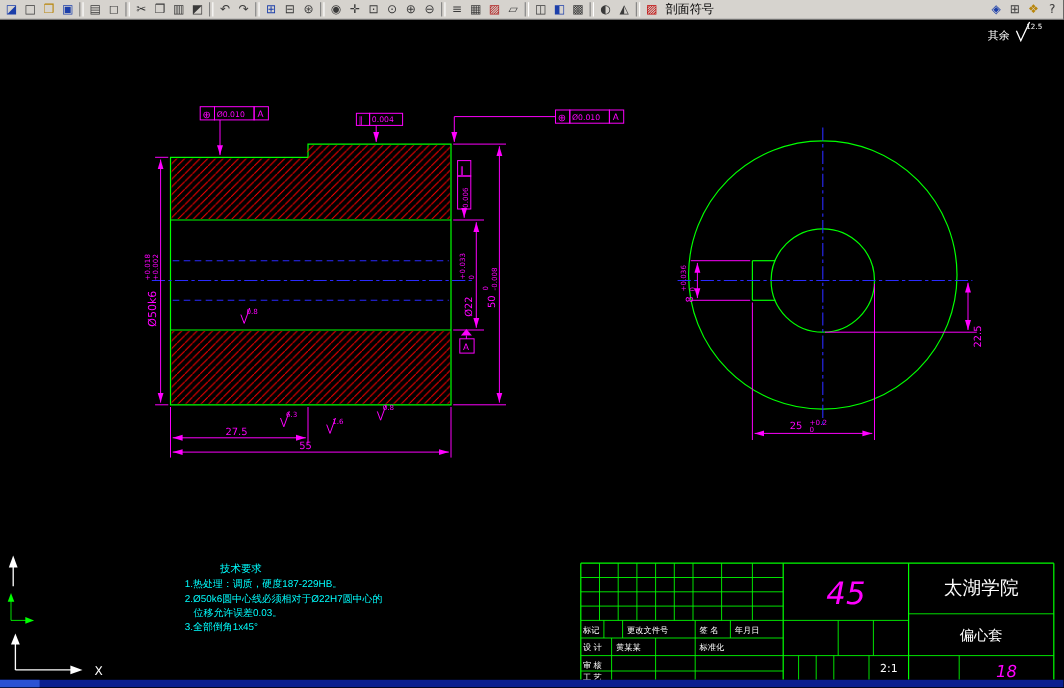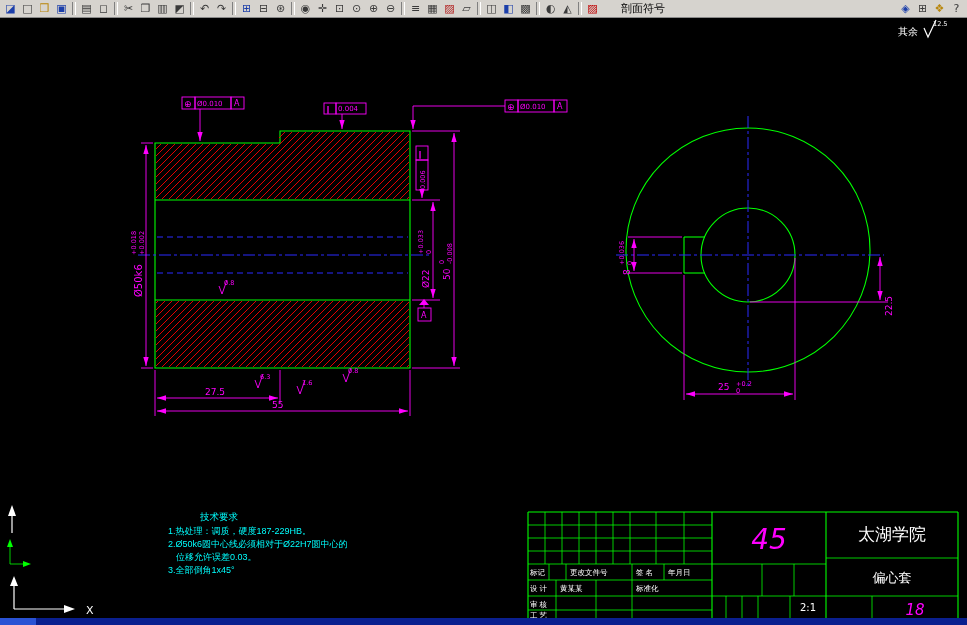--- a/index.html
+++ b/index.html
@@ -5,21 +5,21 @@
   html,body{margin:0;padding:0}
   body{width:967px;height:625px;overflow:hidden;background:#000;position:relative;
        font-family:"DejaVu Sans",sans-serif}
   
   #toolbar{position:absolute;top:0;left:0;width:967px;height:18px;background:#d6d3ce;
            border-bottom:1px solid #8a8a8a;display:flex;align-items:center;padding:0 2px;box-sizing:border-box}
   .tb-btn{display:inline-flex;align-items:center;justify-content:center;width:17px;height:15px;
           font-size:11px;line-height:15px;color:#3a3a3a;cursor:default;flex:0 0 auto}
   .tb-sep{width:2px;height:13px;border-left:1px solid #808080;border-right:1px solid #ffffff;margin:0 2px;flex:0 0 auto}
   .tb-gap{flex:1 1 auto}
-  .tb-label{font-size:11px;color:#000;white-space:nowrap;margin:0 20px;font-family:sans-serif;flex:0 0 auto}
+  .tb-label{font-size:11px;color:#000;white-space:nowrap;margin:0 4px;font-family:sans-serif;flex:0 0 auto}
   
   #canvas{position:absolute;top:18px;left:0;width:967px;height:600px;background:#000}
   .ln-g{stroke:#00ff00;fill:none;stroke-width:1.1}
   .ln-gt{stroke:#00ff00;fill:none;stroke-width:0.8}
   .ln-b{stroke:#2a2aff;fill:none;stroke-width:1}
   .ln-m{stroke:#ff00ff;fill:none;stroke-width:0.9}
   .ln-w{stroke:#ffffff;fill:none;stroke-width:1.2}
   .cl{stroke-dasharray:12 3 3 3}
   .hid{stroke-dasharray:6 4}
   .tx-m{fill:#ff00ff;stroke:none;font-family:"DejaVu Sans",sans-serif}

